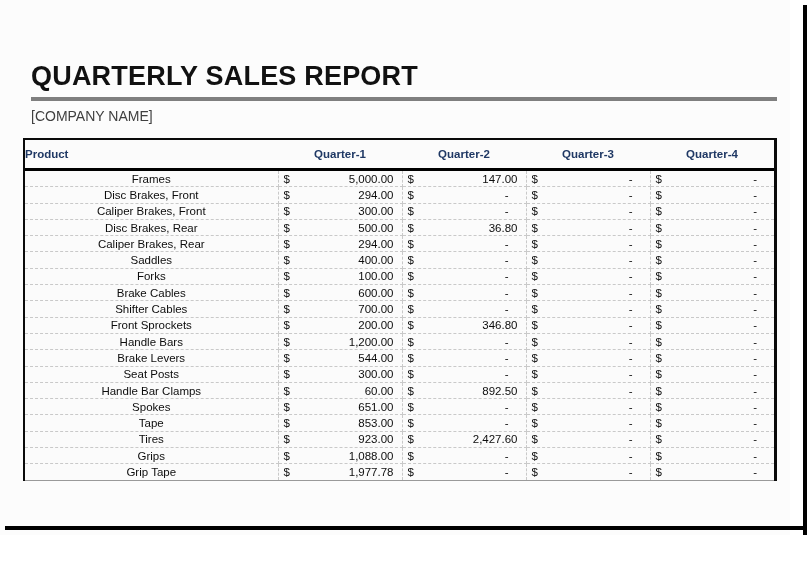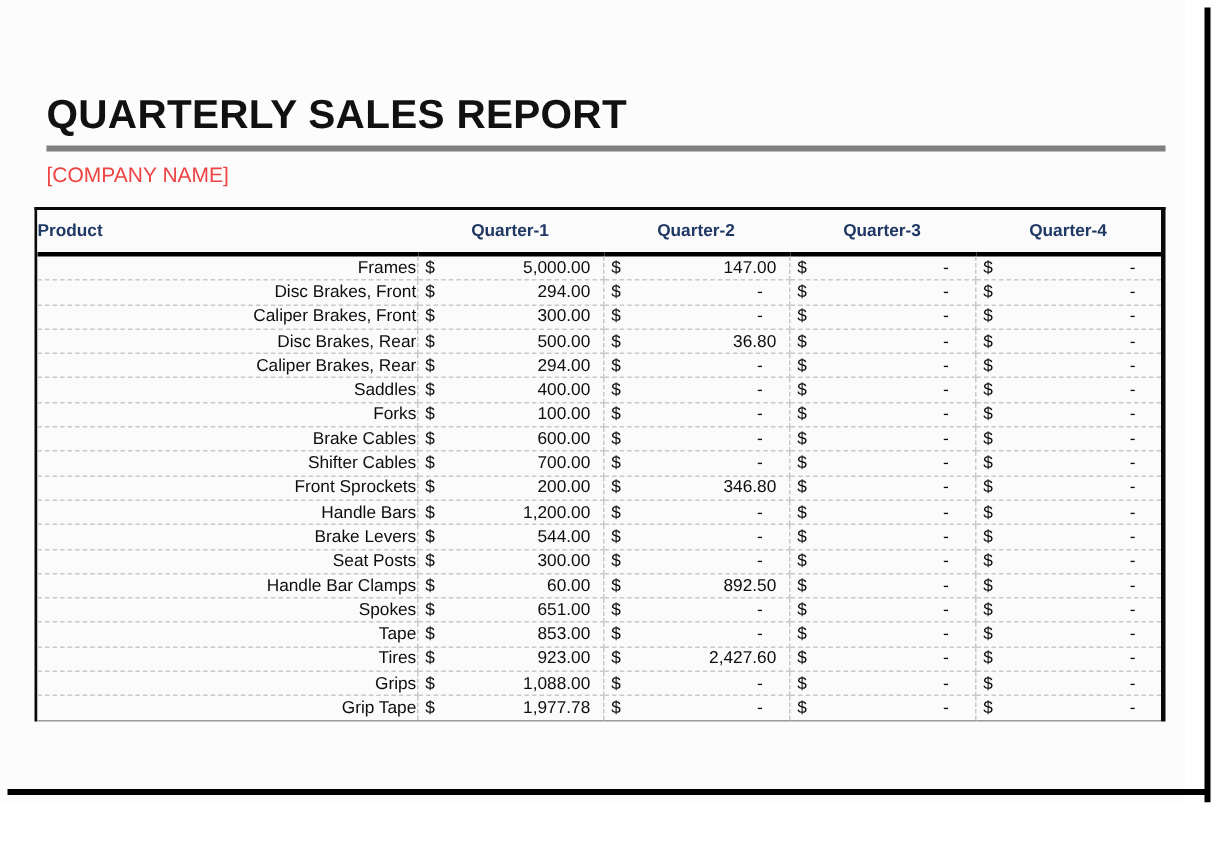--- a/index.html
+++ b/index.html
@@ -63,21 +63,21 @@
   }
   #title-rule {
     margin-top: 5px;
     height: 4px;
     background: #7f7f7f;
     width: 746px;
   }
   #company-name {
     margin-top: 7px;
     font-size: 14px;
-    color: #ef4444;
+    color: #404040;
     line-height: 17px;
     white-space: nowrap;
   }
 
   
   #sales-table-wrap {
     position: absolute;
     left: 23px;
     top: 138px;
     width: 754px;
@@ -121,21 +121,21 @@
     font-size: 11.5px;
     color: #0d0d0d;
     padding: 0;
     vertical-align: middle;
     border-bottom: 1px dashed #c9c9c9;
     white-space: nowrap;
     overflow: hidden;
   }
   td.prod {
     padding-left: 5px;
-    text-align: right;
+    text-align: center;
     border-right: 1px dashed #c9c9c9;
   }
   td.money {
     border-right: 1px dashed #c9c9c9;
     position: relative;
   }
   td.money.last {
     border-right: none;
   }
   .m-inner {

